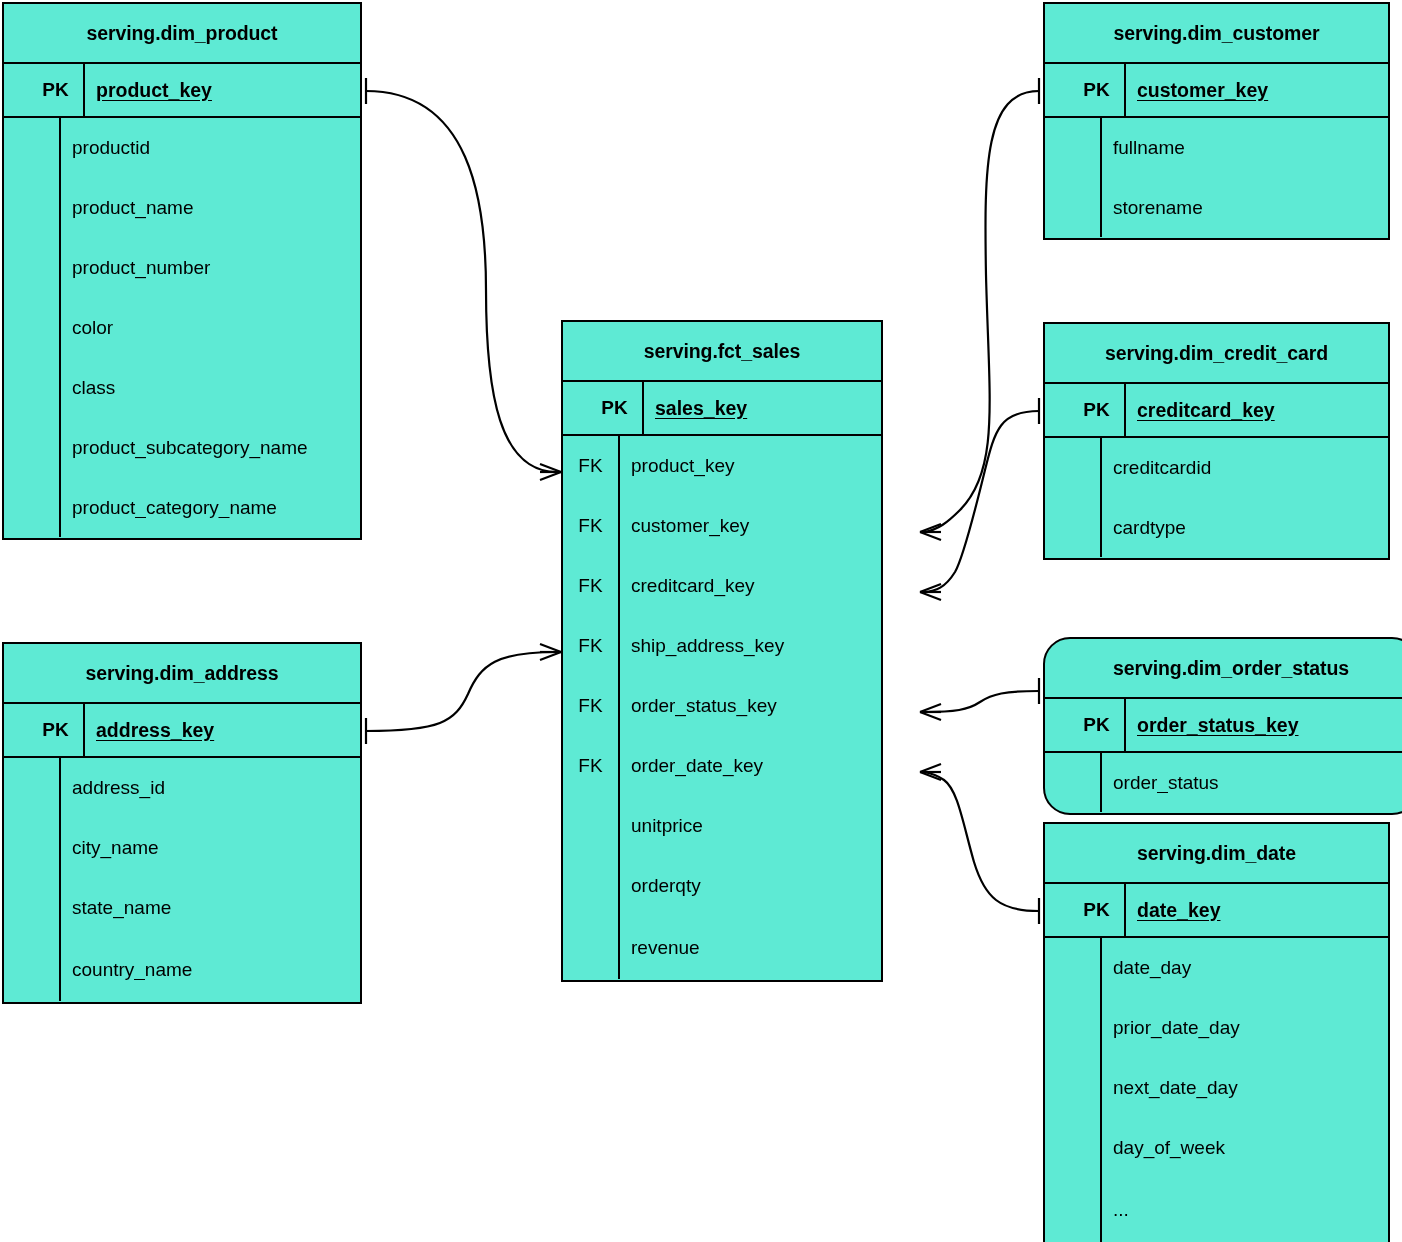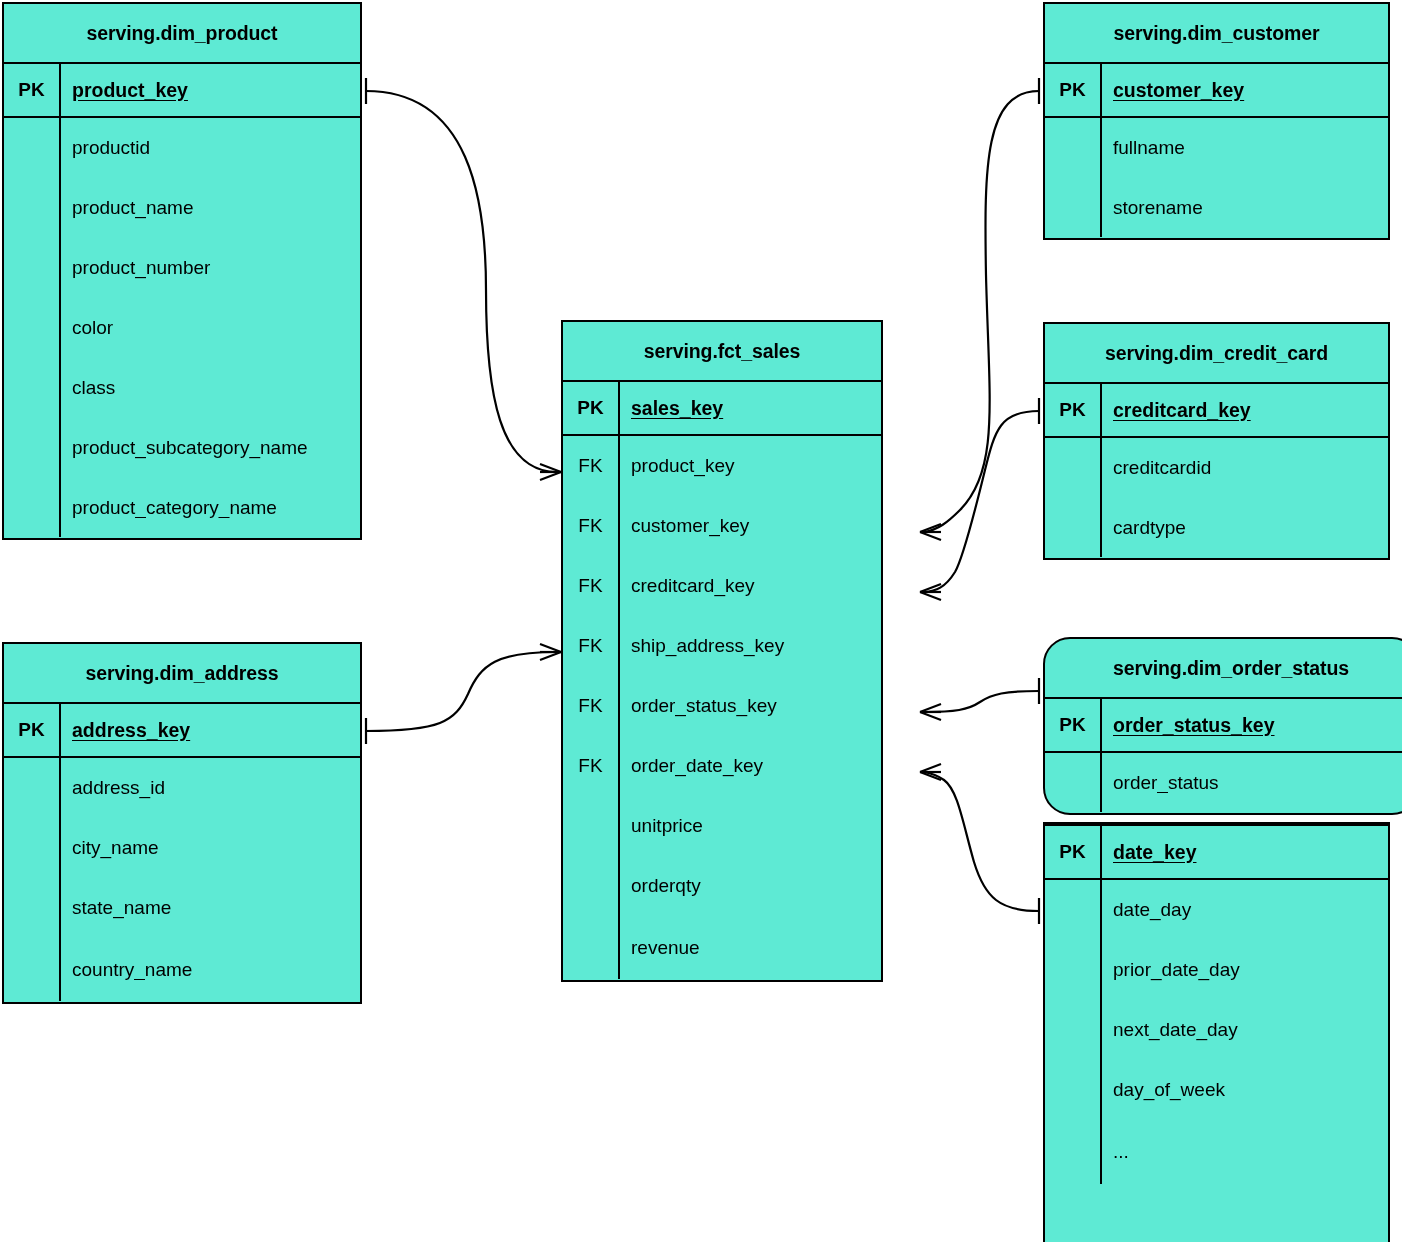--- a/index.html
+++ b/index.html
@@ -47,20 +47,21 @@
     display: flex;
     align-items: center;
     justify-content: center;
     letter-spacing: -0.1px;
   }
   .ent-pkrow {
     box-sizing: border-box;
     display: flex;
     border-top: 2.4px solid #000000;
     border-bottom: 2.4px solid #000000;
+    padding-left: 24px;
   }
   .ent-body {
     box-sizing: border-box;
     display: block;
   }
   .row {
     box-sizing: border-box;
     display: flex;
     align-items: center;
   }
@@ -417,20 +418,23 @@
       <div class="row" style="height:59px;">
         <div class="keycell empty" style="width:57px;"></div>
         <div class="namecell">
           <span class="txt">order_status</span>
         </div>
       </div>
     </div>
   </div>
 
   <div class="entity" style="left:1043px; top:822px; width:347px; height:420px; font-size:19px; border-bottom:none;">
+    <div class="ent-title" style="height:58px; font-size:19.5px;">
+      <span>serving.dim_date</span>
+    </div>
     <div class="ent-pkrow" style="height:56px;">
       <div class="keycell" style="width:57px; font-size:19px;">
         <span>PK</span>
       </div>
       <div class="namecell pk" style="font-size:19.5px;">
         <span class="txt">date_key</span>
       </div>
     </div>
     <div class="ent-body" style="height:304px;">
       <div class="row" style="height:60px;">

